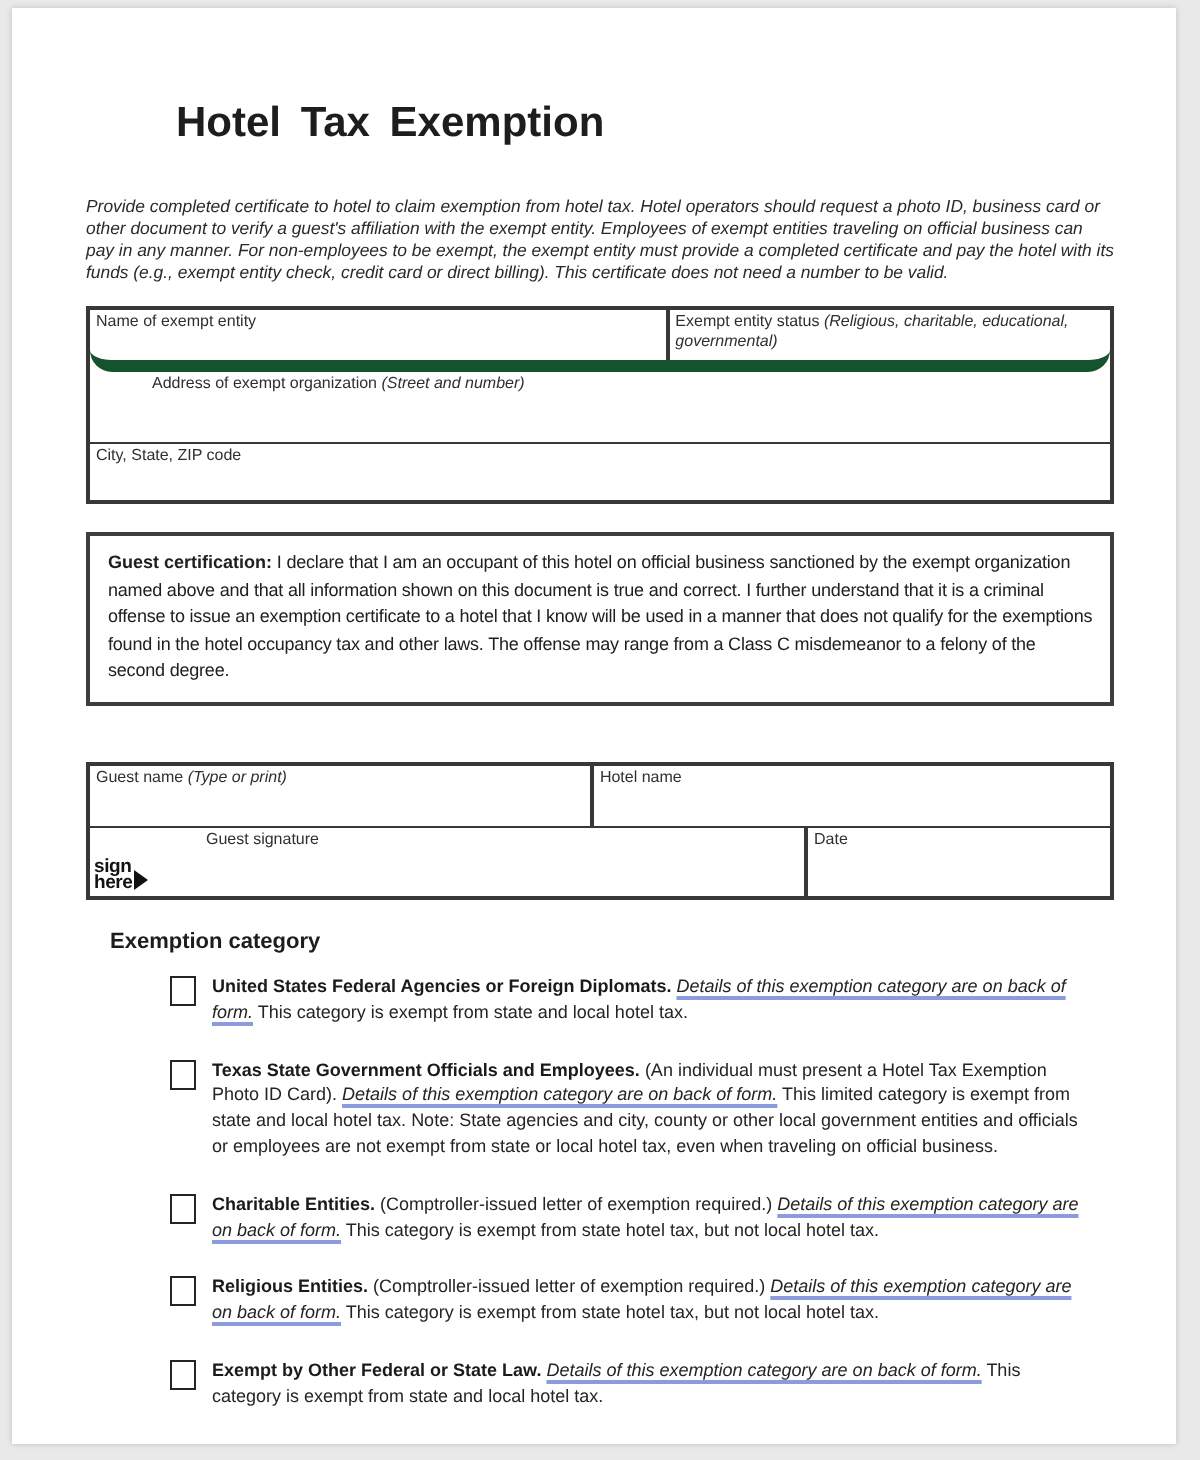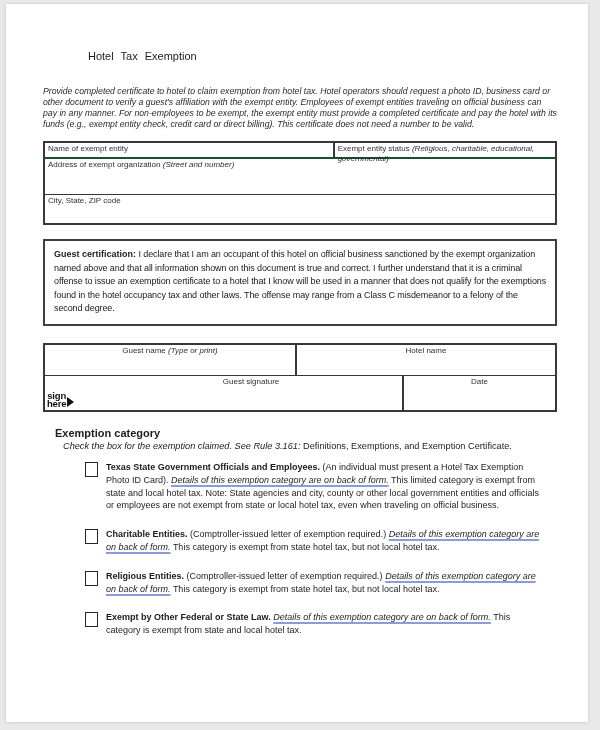--- a/index.html
+++ b/index.html
@@ -16,60 +16,60 @@
     width: 582px; height: 718px;
     background: #ffffff;
     box-shadow: 0 0 3px rgba(0,0,0,0.18);
     overflow: hidden;
   }
   .content { padding: 0 31px 0 37px; }
 
   
   .doc-title {
     margin: 46px 0 0 45px;
-    font-size: 11px;
-    font-weight: normal;
+    font-size: 21px;
+    font-weight: bold;
     color: #1d1d1d;
     word-spacing: 4px;
   }
   .intro {
     margin-top: 24px;
     font-style: italic;
     font-size: 8.7px;
     line-height: 11px;
     color: #2a2a2a;
   }
 
   
   .tbl { border: 2px solid #383838; }
   .entity-table { margin-top: 11px; }
   .row { display: flex; }
   .cell { padding: 1px 3px; font-size: 8px; line-height: 10px; color: #2f2f2f; }
-  .t1r1 { height: 16px; border-bottom: 2px solid #14532d; }
+  .t1r1 { height: 31px; border-bottom: 6px solid #14532d; border-radius: 11px; }
   .t1r1 .cell-name { width: 56.8%; border-right: 2px solid #383838; }
   .t1r1 .cell-status { flex: 1; }
-  .t1r2 { height: 36px; border-bottom: 1px solid #383838; }
+  .t1r2 { height: 36px; border-bottom: 1px solid #383838; padding-left: 28px; }
   .t1r2 .cell, .t1r3 .cell { width: 100%; }
   .t1r3 { height: 28px; }
   .lbl-italic { font-style: italic; }
 
   
   .cert-box {
     margin-top: 14px;
     border: 2px solid #3e3e3e;
     padding: 7px 8px 8px 9px;
     font-size: 9px;
     line-height: 13.6px;
     color: #202020;
     letter-spacing: -0.1px;
   }
   .cert-box b { letter-spacing: 0; }
 
   
-  .sign-table { margin-top: 17px; text-align: center; }
+  .sign-table { margin-top: 28px; }
   .t2r1 { height: 31px; border-bottom: 1px solid #383838; }
   .t2r1 .cell-guest { width: 49.4%; border-right: 2px solid #383838; }
   .t2r1 .cell-hotel { flex: 1; }
   .t2r2 { height: 34px; }
   .t2r2 .cell-sig { width: 70.4%; border-right: 2px solid #383838; position: relative; }
   .t2r2 .cell-sig .cell-label { padding-left: 55px; display: inline-block; }
   .t2r2 .cell-date { flex: 1; }
   .sign-here {
     position: absolute;
     left: 2px; bottom: 1px;
@@ -186,27 +186,32 @@
             <span class="sign-arrow"></span>
           </div>
         </div>
         <div class="cell cell-date">
           <span>Date</span>
         </div>
       </div>
     </div>
 
     <h2 class="exemption-heading">Exemption category</h2>
-    <p class="exemption-instruction">
-      <span class="instr-italic">Check the box for the exemption claimed. See Rule 3.161:</span>
-      <span>Definitions, Exemptions, and Exemption Certificate.</span>
-    </p>
 
     <div class="items">
 
+      <div class="item">
+        <span class="checkbox"></span>
+        <p class="item-text">
+          <b>United States Federal Agencies or Foreign Diplomats.</b>
+          <span></span>
+          <span class="details-link">Details of this exemption category are on back of form.</span>
+          <span>This category is exempt from state and local hotel tax.</span>
+        </p>
+      </div>
 
       <div class="item">
         <span class="checkbox"></span>
         <p class="item-text">
           <b>Texas State Government Officials and Employees.</b>
           <span>(An individual must present a Hotel Tax Exemption Photo ID Card).</span>
           <span class="details-link">Details of this exemption category are on back of form.</span>
           <span>This limited category is exempt from state and local hotel tax. Note:  State agencies and city, county or other local government entities and officials or employees are not exempt from state or local hotel tax, even when traveling on official business.</span>
         </p>
       </div>

